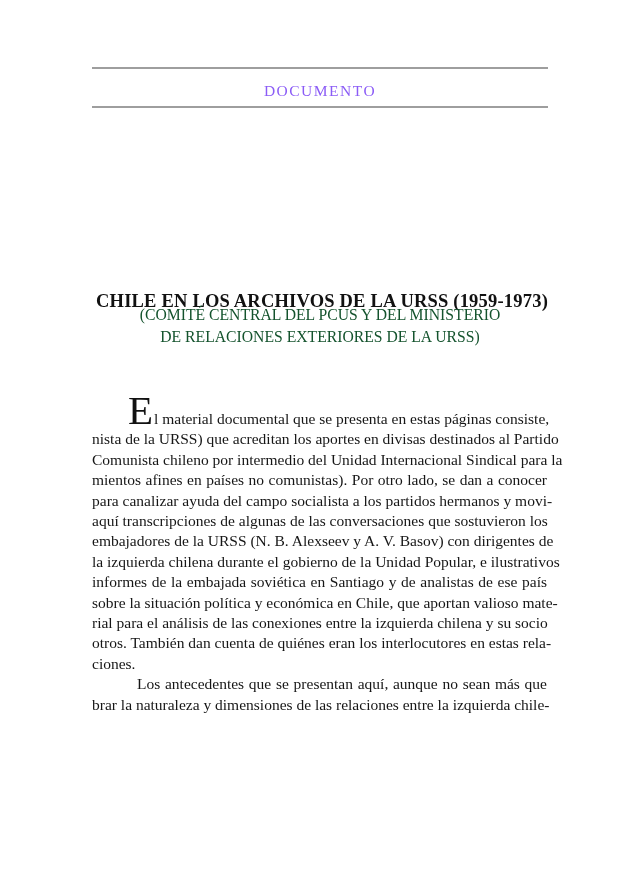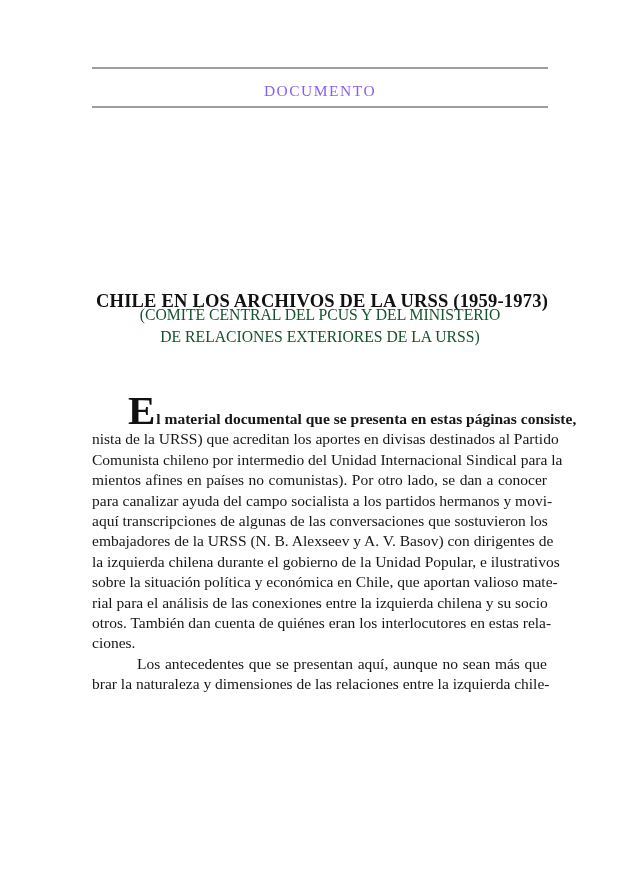--- a/index.html
+++ b/index.html
@@ -70,21 +70,21 @@
   .body-text .line {
     text-align: justify;
     text-align-last: justify;
     white-space: nowrap;
     overflow: visible;
   }
   .body-text .line.no-just {
     text-align: left;
     text-align-last: left;
   }
-  .body-text .para-0 .line.first { text-indent: 36px; font-weight: bold; }
+  .body-text .para-0 .line.first { text-indent: 36px; }
   .body-text .para-1 .line.first { text-indent: 45px; }
   .initial-cap {
     font-size: 41px;
     line-height: 0;
     vertical-align: baseline;
     letter-spacing: 0;
     padding-right: 1px;
     color: #111111;
   }
 </style>
@@ -109,20 +109,21 @@
   <div class="body-text">
       <div class="para-0">
         <div class="line first"><span class="initial-cap">E</span>l material documental que se presenta en estas páginas consiste,</div>
         <div class="line">nista de la URSS) que acreditan los aportes en divisas destinados al Partido</div>
         <div class="line">Comunista chileno por intermedio del Unidad Internacional Sindical para la</div>
         <div class="line">mientos afines en países no comunistas). Por otro lado, se dan a conocer</div>
         <div class="line">para canalizar ayuda del campo socialista a los partidos hermanos y movi-</div>
         <div class="line">aquí transcripciones de algunas de las conversaciones que sostuvieron los</div>
         <div class="line">embajadores de la URSS (N. B. Alexseev y A. V. Basov) con dirigentes de</div>
         <div class="line">la izquierda chilena durante el gobierno de la Unidad Popular, e ilustrativos</div>
+        <div class="line">informes de la embajada soviética en Santiago y de analistas de ese país</div>
         <div class="line">sobre la situación política y económica en Chile, que aportan valioso mate-</div>
         <div class="line">rial para el análisis de las conexiones entre la izquierda chilena y su socio</div>
         <div class="line">otros. También dan cuenta de quiénes eran los interlocutores en estas rela-</div>
         <div class="line no-just">ciones.</div>
       </div>
       <div class="para-1">
         <div class="line first">Los antecedentes que se presentan aquí, aunque no sean más que</div>
         <div class="line">brar la naturaleza y dimensiones de las relaciones entre la izquierda chile-</div>
       </div>
     </div>

